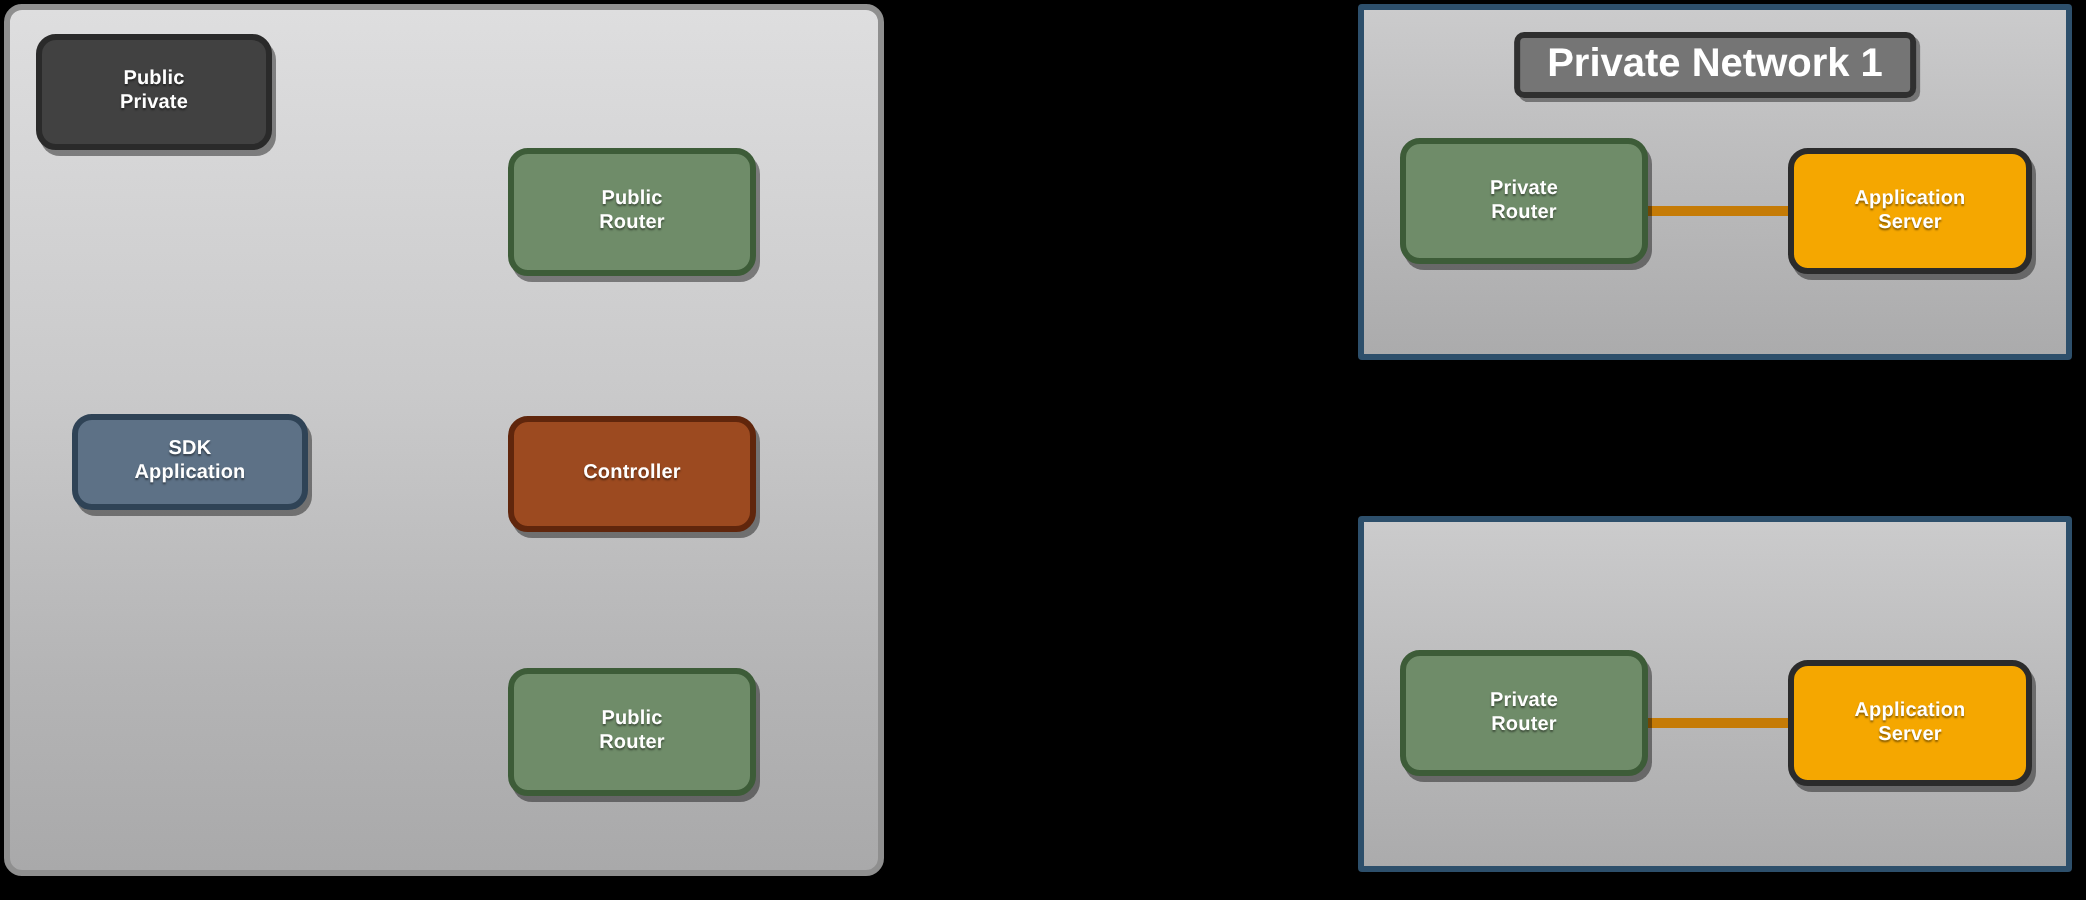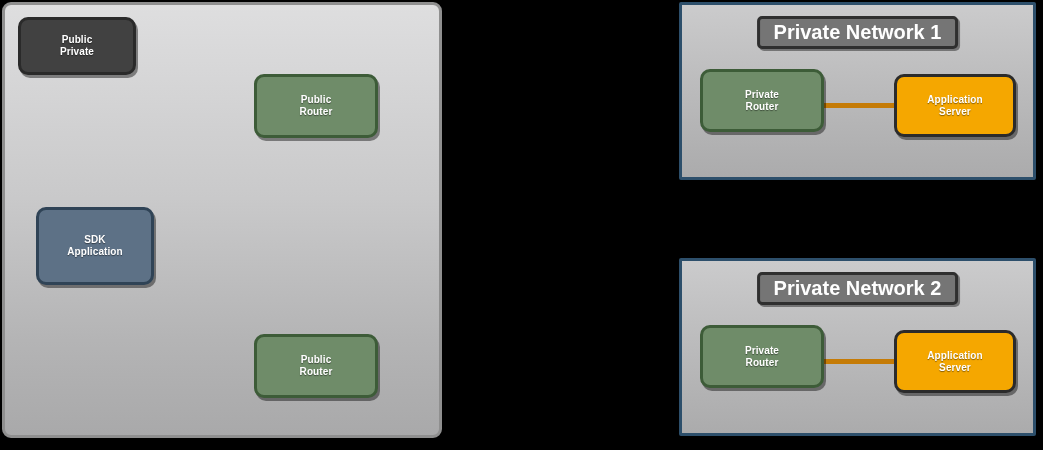--- a/index.html
+++ b/index.html
@@ -93,21 +93,21 @@
     border: 3px solid #60260c;
   }
   .node-appserver {
     background: #f5a700;
     border: 3px solid #2b2b2b;
   }
 
   
   #node-public-internet { left: 13px;  top: 12px;  width: 118px; height: 58px; }
   #node-public-router-1 { left: 249px; top: 69px;  width: 124px; height: 64px; }
-  #node-sdk-application { left: 31px;  top: 202px; width: 118px; height: 78px; }
+  #node-sdk-application { left: 31px;  top: 202px; width: 118px; height: 48px; }
   #node-controller      { left: 249px; top: 203px; width: 124px; height: 58px; }
   #node-public-router-2 { left: 249px; top: 329px; width: 124px; height: 64px; }
 
   
   .net-title {
     position: absolute;
     left: 50%;
     transform: translateX(-50%);
     top: 11px;
     height: 27px;
@@ -161,20 +161,23 @@
     </div>
 
     <div class="node node-router" id="node-public-router-1">
       <span class="lbl"><span>Public</span><br><span>Router</span></span>
     </div>
 
     <div class="node node-sdk" id="node-sdk-application">
       <span class="lbl"><span>SDK</span><br><span>Application</span></span>
     </div>
 
+    <div class="node node-controller" id="node-controller">
+      <span class="lbl">Controller</span>
+    </div>
 
     <div class="node node-router" id="node-public-router-2">
       <span class="lbl"><span>Public</span><br><span>Router</span></span>
     </div>
 
   </div>
 
   <div class="panel panel-private panel-net1">
 
     <div class="net-title">Private Network 1</div>
@@ -186,21 +189,20 @@
     </div>
 
     <div class="node node-appserver net-appserver">
       <span class="lbl"><span>Application</span><br><span>Server</span></span>
     </div>
 
   </div>
 
   <div class="panel panel-private panel-net2">
 
-    <div class="net-title">Private Network 2</div>
 
     <div class="net-link"></div>
 
     <div class="node node-router net-router">
       <span class="lbl"><span>Private</span><br><span>Router</span></span>
     </div>
 
     <div class="node node-appserver net-appserver">
       <span class="lbl"><span>Application</span><br><span>Server</span></span>
     </div>

